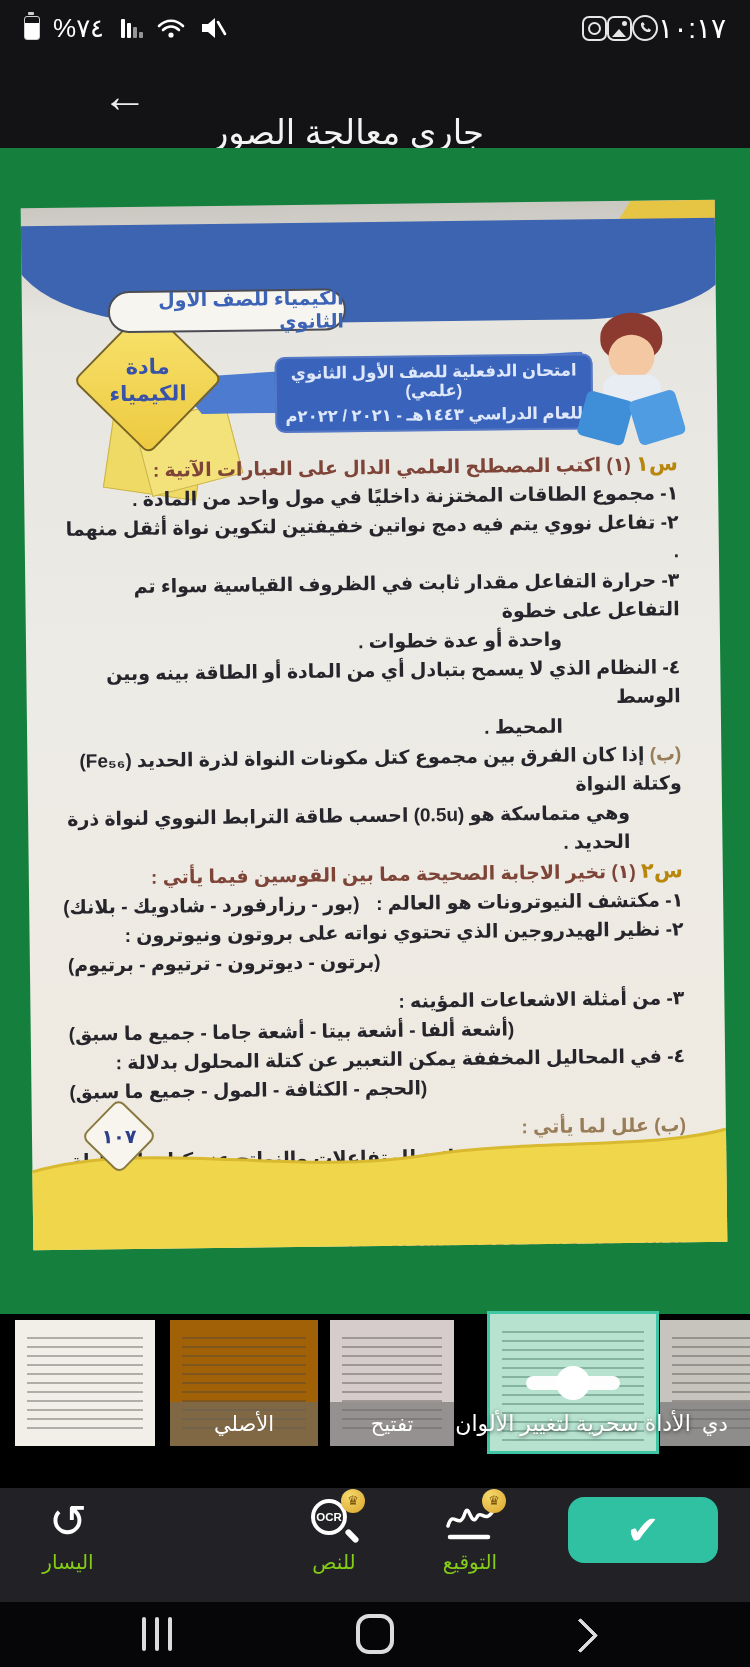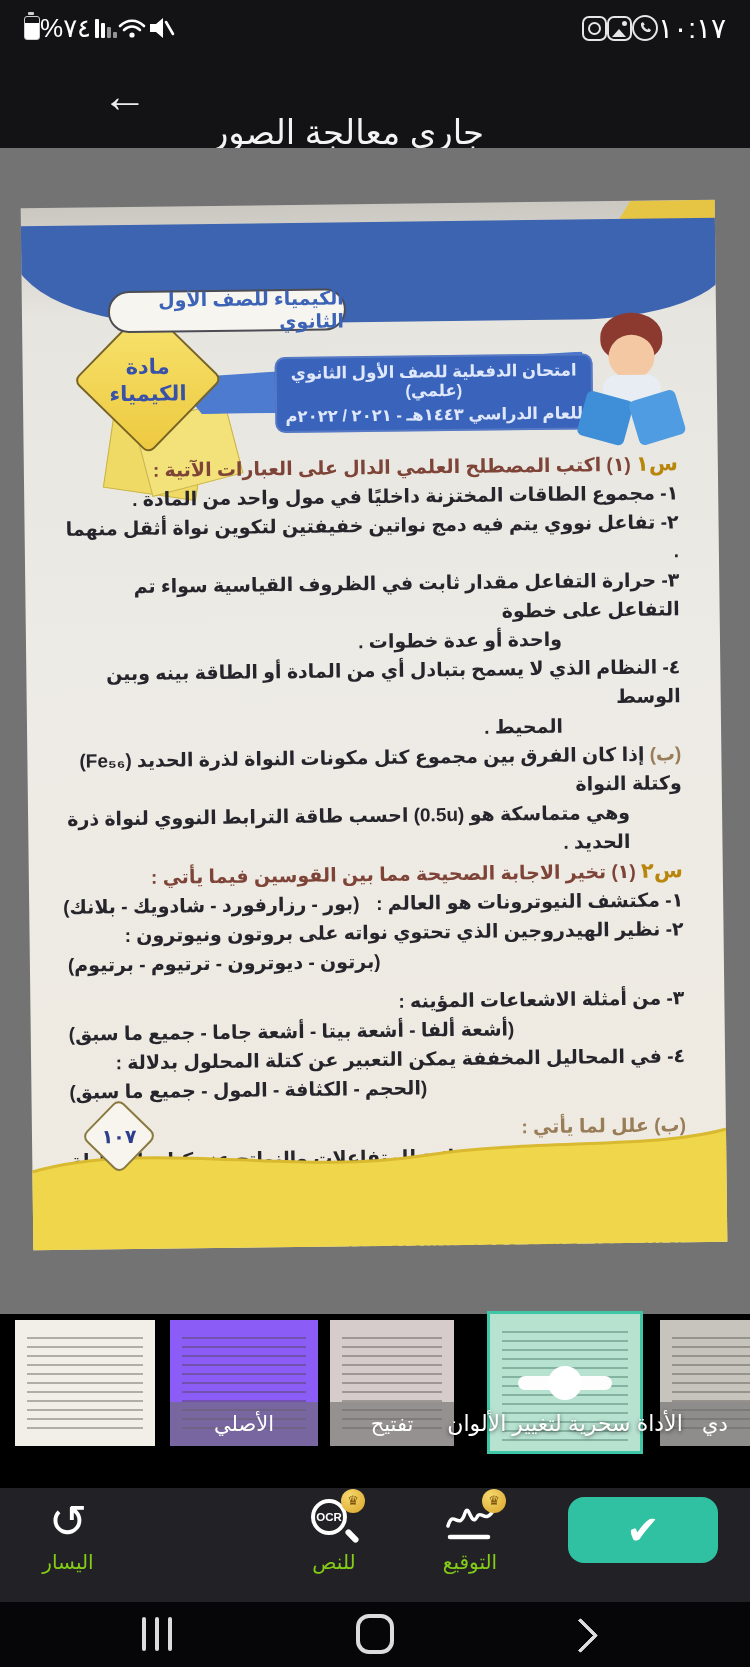--- a/index.html
+++ b/index.html
@@ -3,21 +3,21 @@
 <meta charset="utf-8">
 <style>
   html,body{margin:0;padding:0;background:#000;}
   body{width:750px;height:1667px;position:relative;overflow:hidden;
        font-family:"Liberation Sans","DejaVu Sans",sans-serif;-webkit-font-smoothing:antialiased;}
   .screen{position:absolute;inset:0;background:#000;}
 
   
   .statusbar{position:absolute;top:0;left:0;right:0;height:56px;background:#131316;
              display:flex;align-items:center;padding:0 24px;color:#efefef;box-sizing:border-box;}
-  .sb-left{display:flex;align-items:center;gap:0;}
+  .sb-left{display:flex;align-items:center;gap:13px;}
   .batt{width:14px;height:22px;border:1.5px solid #cfcfcf;border-radius:3px;position:relative;background:linear-gradient(to top,#fff 72%,transparent 72%);}
   .batt::before{content:"";position:absolute;top:-5px;left:3px;width:6px;height:3px;background:#cfcfcf;border-radius:1px;}
   .sb-pct{font-size:26px;color:#fff;}
   .sig{display:flex;align-items:flex-end;gap:2.5px;height:20px;margin-left:4px;}
   .sig i{display:block;width:3.5px;background:#fff;border-radius:1px;}
   .sig i:nth-child(1){height:19px;}.sig i:nth-child(2){height:15px;}
   .sig i:nth-child(3){height:11px;opacity:.55;}.sig i:nth-child(4){height:6px;opacity:.55;}
   .sb-right{margin-left:auto;display:flex;align-items:center;}
   .appic{width:25px;height:25px;border:2px solid #e6e6e6;border-radius:7px;position:relative;box-sizing:border-box;}
   .appic.clock::after{content:"";position:absolute;inset:4px;border:2px solid #e6e6e6;border-radius:50%;}
@@ -27,21 +27,21 @@
   .sb-time{font-size:28px;color:#fff;letter-spacing:1px;}
 
   
   .header{position:absolute;top:56px;left:0;right:0;height:92px;background:#131316;}
   .back{position:absolute;left:102px;top:10px;font-size:46px;color:#ececec;line-height:60px;}
   .titlewrap{position:absolute;left:208px;top:16px;width:280px;text-align:center;margin-top:40px;}
   .title{font-size:34px;color:#f3f3f3;}
   .dashes{margin-top:8px;height:0;border-bottom:5px dashed #fdfdfd;}
 
   
-  .photo{position:absolute;top:148px;left:0;right:0;height:1166px;background:#737373;overflow:hidden;}
+  .photo{position:absolute;top:148px;left:0;right:0;height:1166px;background:#15803d;overflow:hidden;}
   .page{position:absolute;left:27px;top:56px;width:694px;height:1042px;
         background:linear-gradient(180deg,#cbc8c2 0,#e7e5e0 110px,#edebe6 45%,#efeae0 100%);
         transform:rotate(-0.7deg);overflow:hidden;}
   .corner-yellow{position:absolute;top:0;right:-12px;width:110px;height:44px;background:#e7c544;transform:skewX(-32deg);}
   .band{position:absolute;top:18px;left:-10px;right:-10px;height:100px;background:#3c64b0;
         border-radius:0 0 150px 170px / 0 0 52px 78px;}
   .pill{position:absolute;top:84px;left:86px;width:238px;height:42px;background:#f7f5f0;border:2px solid #4c4c55;
         border-radius:22px;display:flex;align-items:center;justify-content:center;color:#3c63b5;
         font-size:19px;font-weight:bold;z-index:4;box-sizing:border-box;}
   .sheet{position:absolute;width:92px;height:72px;border:1px solid #c9b24a;z-index:2;}
@@ -83,23 +83,23 @@
                      justify-content:center;color:#2c3e8c;font-size:19px;font-weight:bold;}
   .footer-wave{position:absolute;left:-8px;right:-8px;bottom:-4px;height:150px;z-index:3;}
 
   
   .filters{position:absolute;top:1316px;left:0;right:0;height:138px;}
   .thumb{position:absolute;top:4px;height:126px;}
   .tex{position:absolute;inset:0;overflow:hidden;}
   .tex::before{content:"";position:absolute;inset:10px 12px;
                background:repeating-linear-gradient(to bottom,transparent 0 7px,rgba(70,65,60,.38) 7px 9px);}
   .t1{left:15px;width:140px;background:#f2efe9;}
-  .t2{left:170px;width:148px;background:#8b5cf6;}
+  .t2{left:170px;width:148px;background:#a16207;}
   .t3{left:330px;width:124px;background:#d6cccb;}
-  .t4{left:487px;top:-5px;width:156px;height:143px;background:#b7e2d0;border:3px solid #3fc6a6;box-sizing:border-box;padding-left:48px;}
+  .t4{left:487px;top:-5px;width:172px;height:143px;background:#b7e2d0;border:3px solid #3fc6a6;box-sizing:border-box;padding-left:48px;}
   .t4 .tex::before{background:repeating-linear-gradient(to bottom,transparent 0 7px,rgba(40,90,75,.35) 7px 9px);}
   .t5{left:660px;width:110px;background:#c7c3bd;}
   .label-band{position:absolute;left:0;right:0;bottom:0;height:44px;background:rgba(108,108,108,.62);
               color:#fff;font-size:21px;display:flex;align-items:center;justify-content:center;direction:rtl;z-index:2;}
   .pill-ind{position:absolute;top:62px;left:50%;transform:translateX(-50%);width:94px;height:14px;background:#fdfdfd;border-radius:7px;z-index:2;}
   .circle-ind{position:absolute;top:52px;left:50%;transform:translateX(-50%);width:34px;height:34px;background:#fff;border-radius:50%;z-index:3;}
   .label-over{position:absolute;bottom:14px;left:-75px;right:-75px;color:#fff;font-size:22px;text-align:center;
               white-space:nowrap;direction:rtl;text-shadow:0 1px 4px rgba(0,0,0,.65);z-index:5;}
 
   

